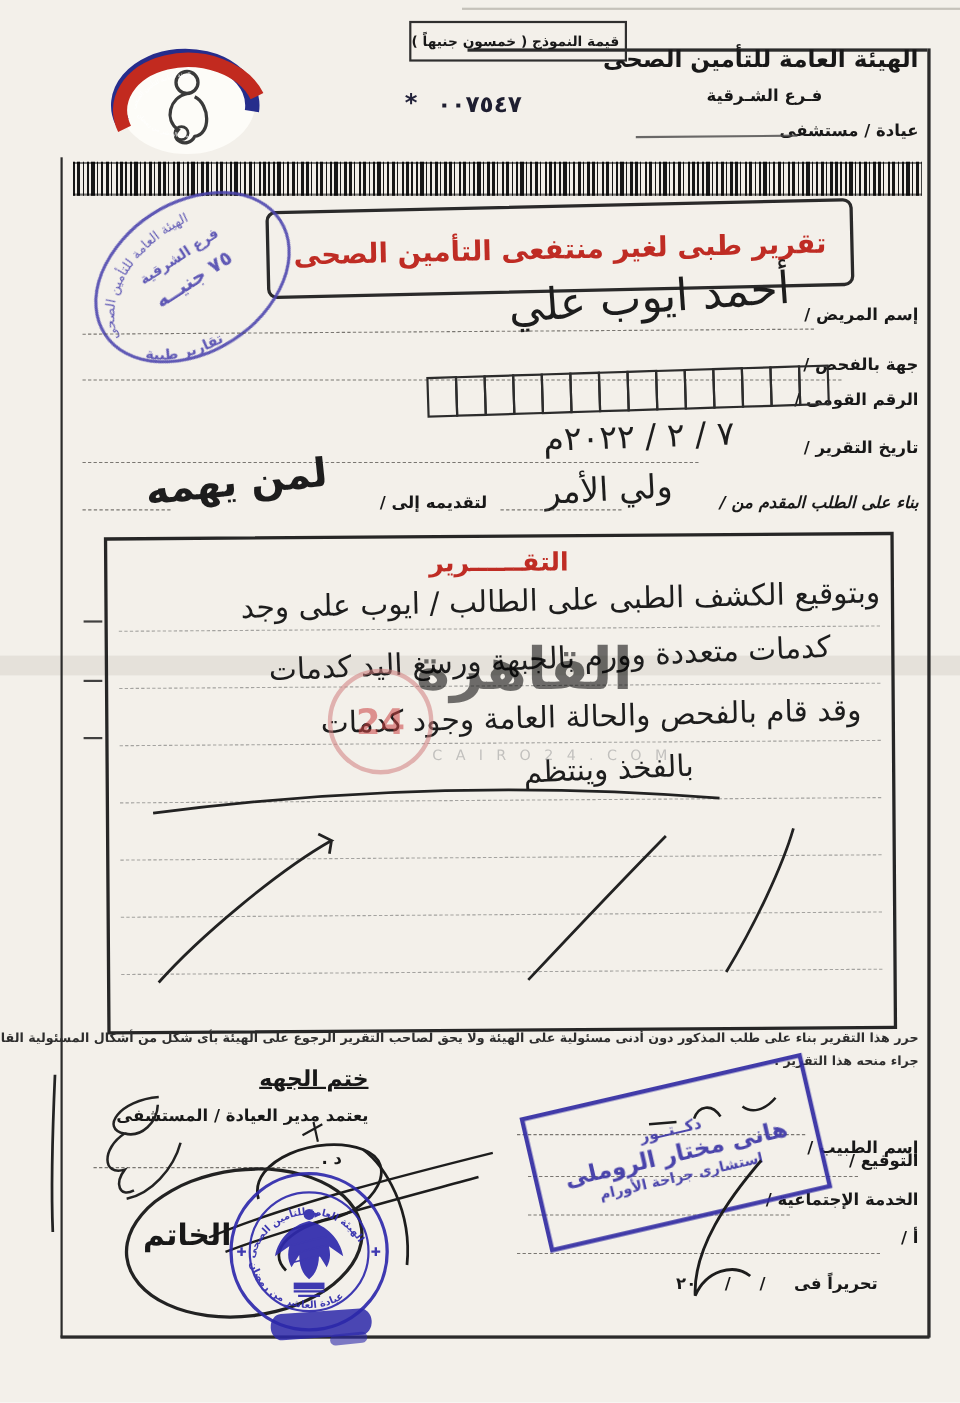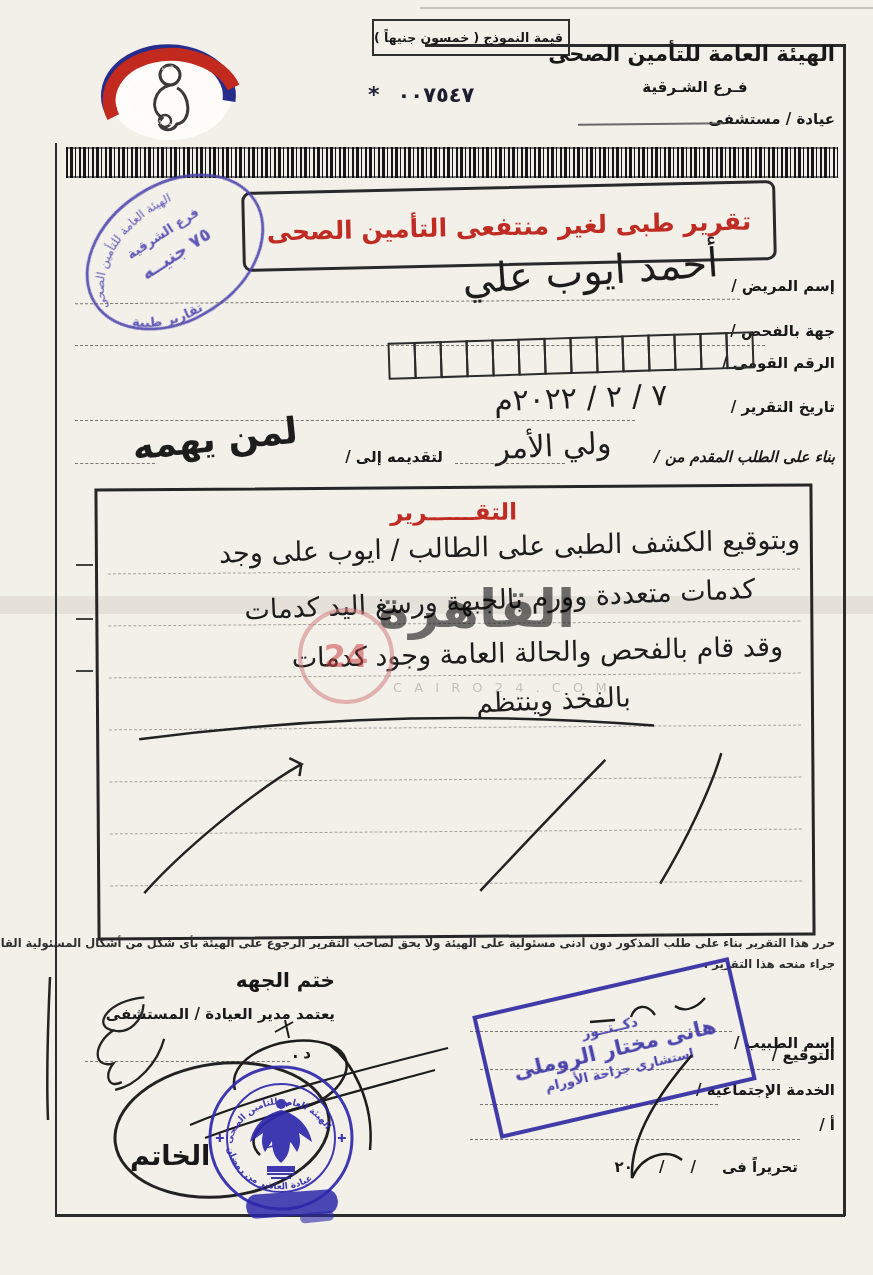--- a/index.html
+++ b/index.html
@@ -150,21 +150,21 @@
     <div style="position:absolute;left:70px;top:16px;width:88px;height:88px;border:4px solid #d27f7f;border-radius:50%;display:flex;align-items:center;justify-content:center;">
       <span style="font-size:32px;font-weight:bold;color:#cc4343;">24</span>
     </div>
     <div class="hand" style="left:150px;top:-14px;font-size:53px;font-weight:bold;color:#000000;transform:none;">القاهرة</div>
     <div style="position:absolute;left:165px;top:88px;font-size:13px;color:#9a9a9a;letter-spacing:4px;">C A I R O 2 4 . C O M</div>
   </div>
 
   <div class="lbl" style="right:38px;top:936px;font-size:11.5px;color:#2e2e2e;">حرر هذا التقرير بناء على طلب المذكور دون أدنى مسئولية على الهيئة ولا يحق لصاحب التقرير الرجوع على الهيئة بأى شكل من أشكال المسئولية القانونية</div>
   <div class="lbl" style="right:38px;top:957px;font-size:11.5px;color:#2e2e2e;">جراء منحه هذا التقرير .</div>
 
-  <div class="lbl" style="right:538px;top:968px;font-size:20px;">ختم الجهه</div>
+  <div class="lbl" style="right:538px;top:968px;font-size:20px;text-decoration:underline;">ختم الجهه</div>
   <div class="lbl" style="right:538px;top:1005px;font-size:15px;">يعتمد مدير العيادة / المستشفى</div>
   <div class="lbl" style="right:562px;top:1044px;font-size:15px;">د .</div>
   <div class="dash" style="left:85px;top:1061px;width:205px;"></div>
 
   <svg style="left:180px;top:1020px;" width="280" height="150" viewBox="0 0 280 150">
     <path d="M55,70 C45,35 110,10 150,25 C185,38 160,80 120,88 C90,95 60,115 80,135" stroke="#1d1d1d" stroke-width="2.5" fill="none"></path>
     <path d="M10,105 C80,75 200,45 268,28" stroke="#1d1d1d" stroke-width="2.2" fill="none"></path>
     <path d="M25,118 C95,92 190,68 255,50" stroke="#1d1d1d" stroke-width="2.2" fill="none"></path>
     <path d="M150,25 C170,40 195,80 190,130" stroke="#1d1d1d" stroke-width="2.5" fill="none"></path>
     <path d="M95,12 l18,-10 m-8,-2 l4,18" stroke="#1d1d1d" stroke-width="2" fill="none"></path>
@@ -173,21 +173,21 @@
   <svg style="left:18px;top:972px;" width="170" height="155" viewBox="0 0 170 155">
     <path d="M32,5 C30,50 28,100 30,148" stroke="#232323" stroke-width="2.5" fill="none"></path>
     <g transform="rotate(-38 90 60)" stroke="#232323" stroke-width="2.3" fill="none">
       <path d="M140,55 C110,35 80,45 95,62 C70,60 55,80 75,88 C60,92 55,105 70,108"></path>
       <path d="M95,62 C105,75 125,72 135,60"></path>
       <path d="M60,110 C80,120 110,115 130,100"></path>
     </g>
   </svg>
 
   <div style="position:absolute;left:113px;top:1062px;width:212px;height:130px;border:3px solid #222;border-radius:50%;transform:rotate(-7deg);"></div>
-  <div class="lbl" style="left:130px;top:1108px;font-size:27px;margin-top:32px;">الخاتم</div>
+  <div class="lbl" style="left:130px;top:1108px;font-size:27px;">الخاتم</div>
 
   <svg style="left:205px;top:1062px;" width="152" height="152" viewBox="0 0 152 152" opacity="0.92">
     <g style="filter:blur(.3px);">
       <circle cx="76" cy="76" r="71" stroke="#2f2aad" stroke-width="3" fill="none"></circle>
       <circle cx="76" cy="76" r="54" stroke="#2f2aad" stroke-width="2" fill="none"></circle>
       <defs>
         <path id="eagTop" d="M26,82 A52,52 0 0 1 126,78"></path>
         <path id="eagBot" d="M22,86 A56,56 0 0 0 130,86"></path>
       </defs>
       <text font-size="9" fill="#2f2aad" font-weight="bold"><textPath href="#eagTop">الهيئة العامة للتأمين الصحى</textPath></text>

